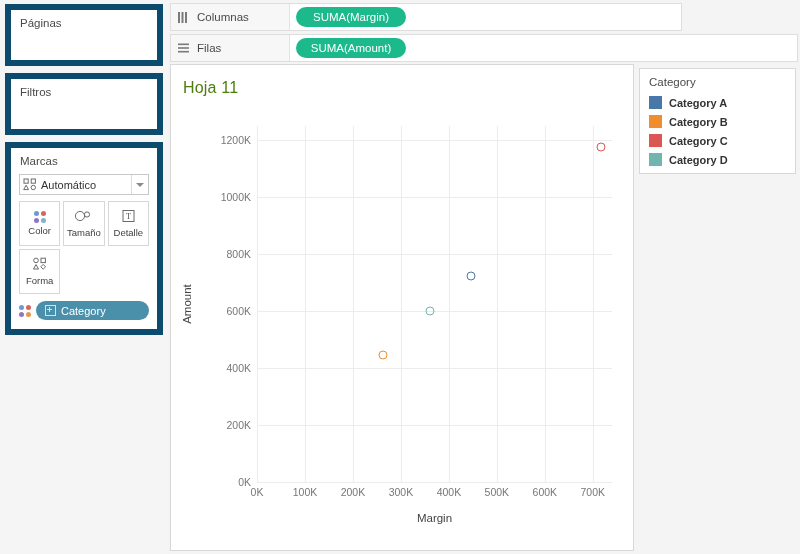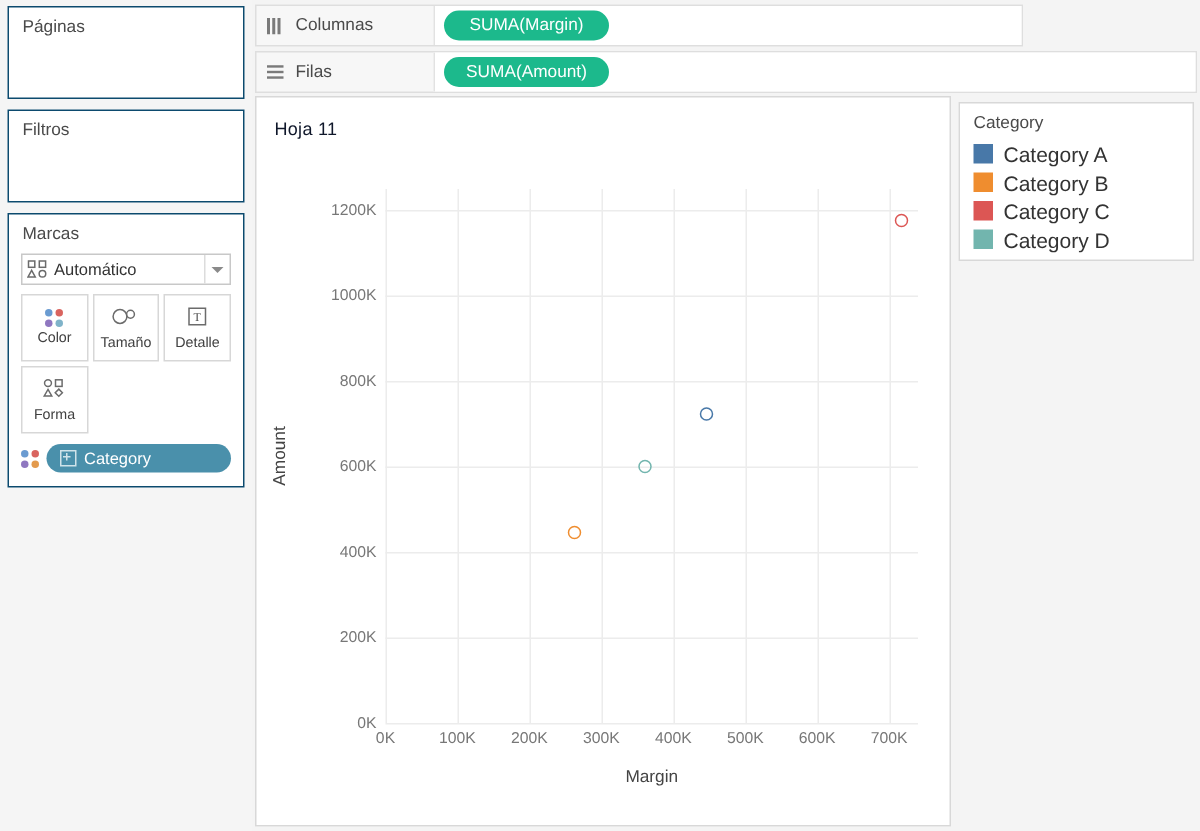--- a/index.html
+++ b/index.html
@@ -8,21 +8,21 @@
     background:#ffffff;
     font-family:"Liberation Sans",sans-serif;
     font-size:11px;color:#333333;
     -webkit-font-smoothing:antialiased;
   }
   .app{position:relative;width:800px;height:554px;background:#f4f4f4;}
 
   
   .left-col{position:absolute;left:0;top:0;width:168px;height:554px;background:#f5f5f5;
             box-sizing:border-box;padding:4px 5px;}
-  .card{background:#ffffff;border:1px solid #0c4a6e;box-sizing:border-box;margin-bottom:7px;}
+  .card{background:#ffffff;border:6px solid #0c4a6e;box-sizing:border-box;margin-bottom:7px;}
   .card-title{padding:7px 9px 4px 9px;font-size:11.5px;color:#4a4a4a;}
   #card-paginas{height:62px;}
   #card-filtros{height:62px;}
   #card-marcas{padding-bottom:9px;}
 
   .mark-type{margin:3px 8px 6px 8px;height:21px;border:1px solid #c8c8c8;background:#fff;
              display:flex;align-items:center;position:relative;box-sizing:border-box;}
   .mark-type .mt-icon{width:20px;display:flex;justify-content:center;align-items:center;}
   .mark-type .mt-label{font-size:11px;color:#333;flex:1;padding-left:1px;}
   .mark-type .mt-caret{width:16px;border-left:1px solid #dcdcdc;height:100%;
@@ -57,21 +57,21 @@
   .shelf .sh-label{width:92px;font-size:11.5px;color:#4a4a4a;}
   .shelf-field{height:20px;border-radius:10px;background:#1cb98c;color:#fff;font-size:11.5px;
                display:flex;align-items:center;justify-content:center;padding:0 14px;
                min-width:110px;box-sizing:border-box;}
   .shelf-drop{flex:1;height:100%;background:#ffffff;display:flex;align-items:center;
               padding-left:6px;border-left:1px solid #e2e2e2;}
 
   
   .viz{position:absolute;left:170px;top:64px;width:464px;height:487px;background:#fff;
        border:1px solid #d8d8d8;box-sizing:border-box;}
-  .viz-title{padding:14px 0 0 12px;font-size:12px;color:#0f172a;font-weight:400;letter-spacing:.2px;}
+  .viz-title{padding:14px 0 0 12px;font-size:16px;color:#4d7c0f;font-weight:400;letter-spacing:.2px;}
 
   .plot-wrap{position:absolute;left:0;top:0;width:462px;height:485px;}
   .plot{position:absolute;left:86px;top:61px;width:355px;height:356px;background:#fff;}
   .gl{position:absolute;background:#ececec;}
   .gl.v{width:1px;height:100%;top:0;}
   .gl.h{height:1px;width:100%;left:0;}
 
   .pt{position:absolute;width:9px;height:9px;border-radius:50%;border:1.6px solid #000;
       background:transparent;box-sizing:border-box;transform:translate(-50%,-50%);}
 
@@ -85,21 +85,21 @@
   .yaxis-title{position:absolute;left:8px;top:61px;height:356px;width:16px;
                display:flex;align-items:center;justify-content:center;}
   .yaxis-title span{transform:rotate(-90deg);white-space:nowrap;font-size:11.5px;color:#444;}
 
   
   .legend{position:absolute;left:639px;top:68px;width:157px;height:106px;background:#fff;
           border:1px solid #d8d8d8;box-sizing:border-box;padding:7px 9px;}
   .legend-title{font-size:11.5px;color:#4a4a4a;margin-bottom:5px;}
   .lg-item{display:flex;align-items:center;gap:7px;height:19px;}
   .lg-sw{width:13px;height:13px;flex:none;}
-  .lg-lbl{font-size:14px;color:#333;}
+  .lg-lbl{font-size:11px;color:#333;font-weight:bold;}
 </style>
 </head>
 <body>
 
 <div class="app">
 
   <div class="left-col">
 
     <div class="card" id="card-paginas">
       <div class="card-title">Páginas</div>

